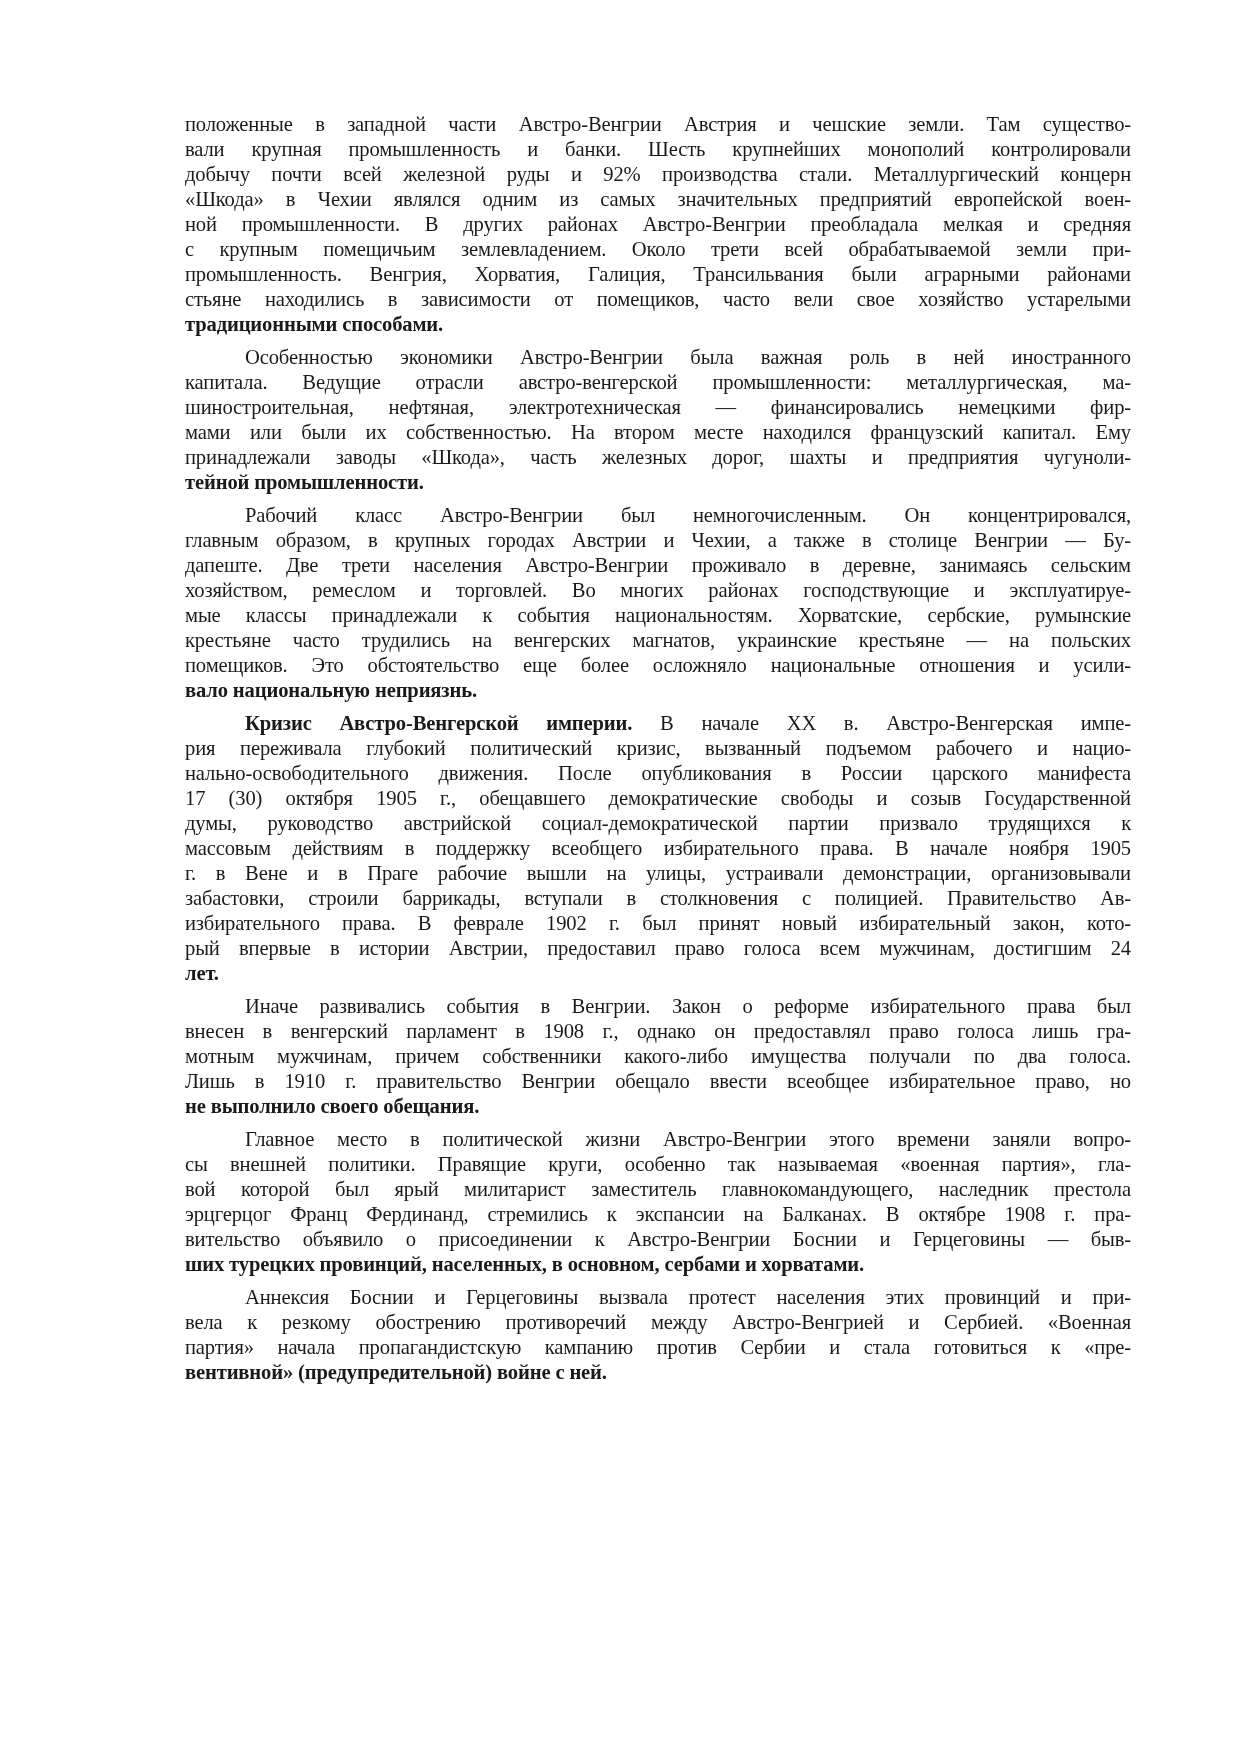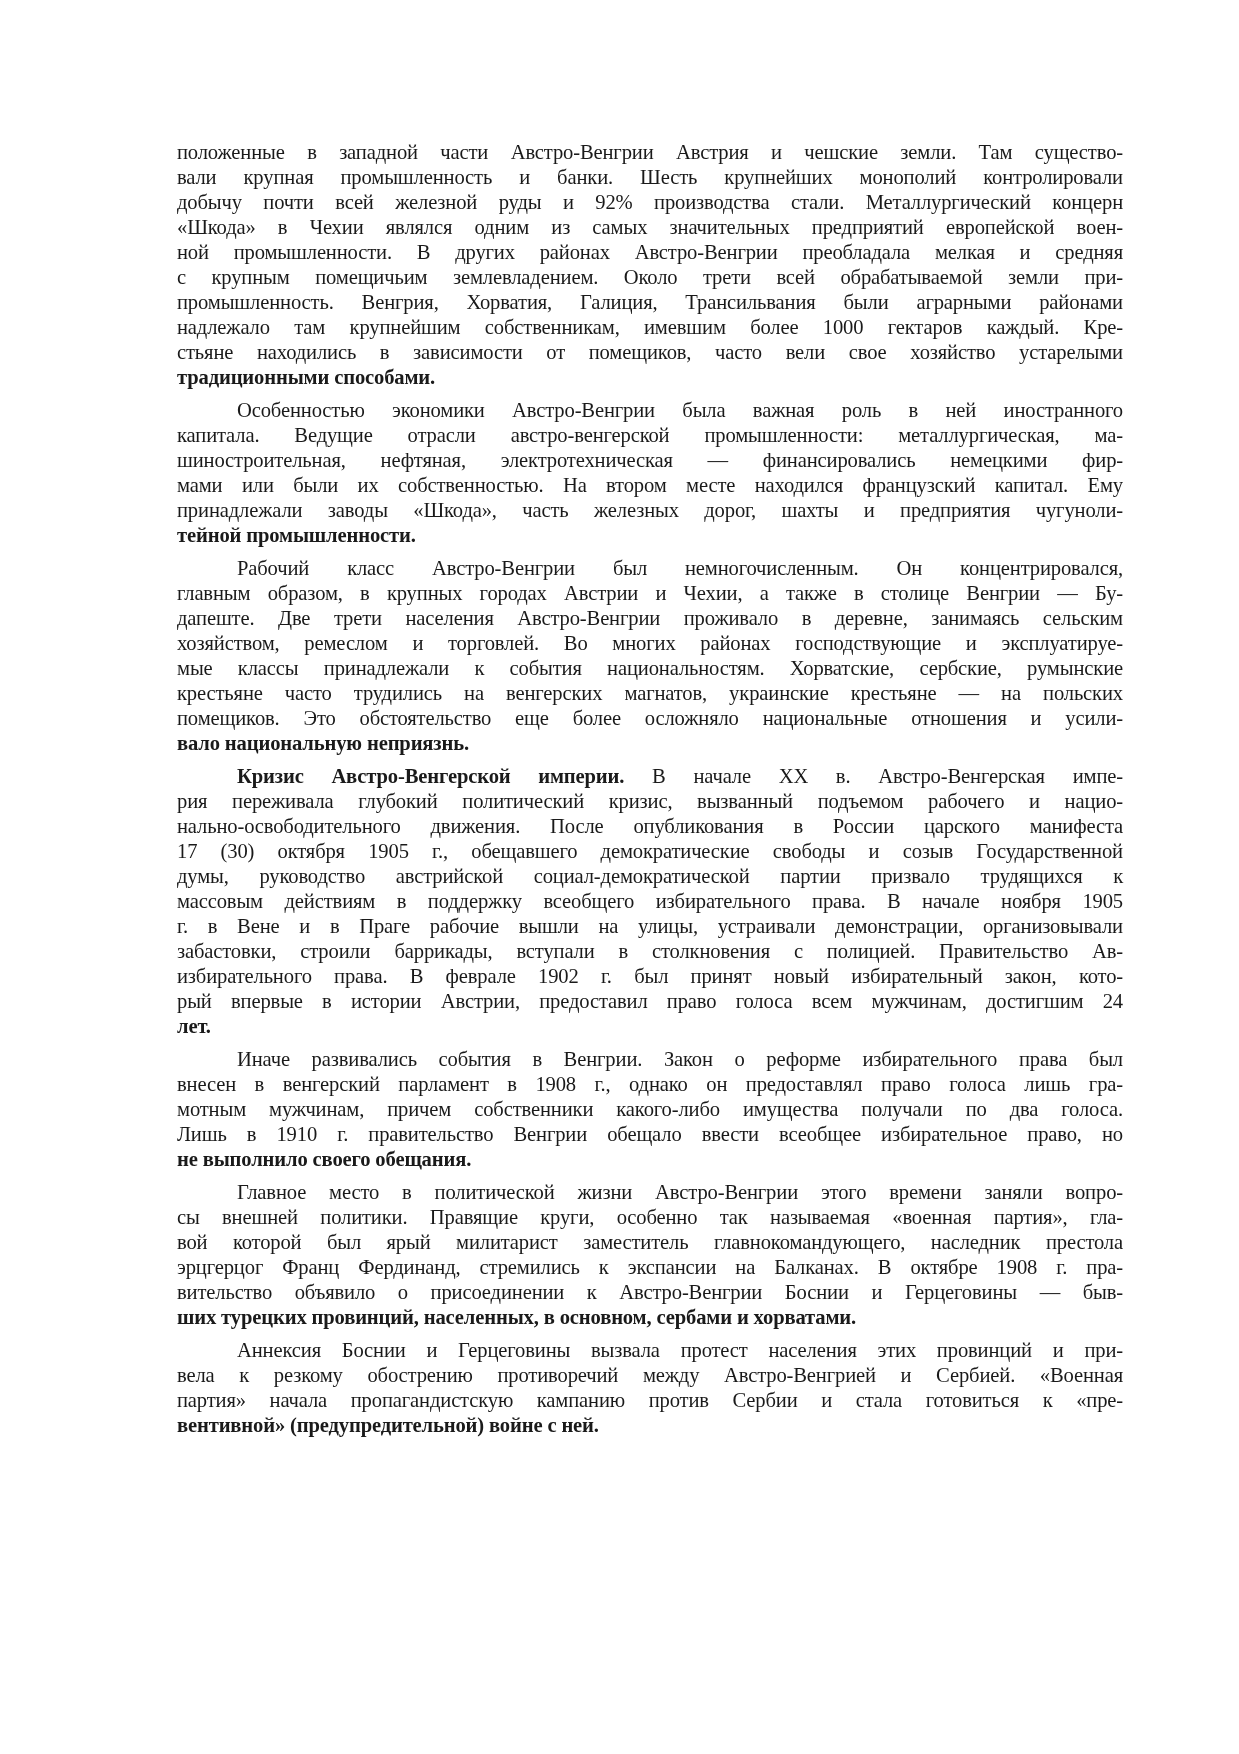--- a/index.html
+++ b/index.html
@@ -10,24 +10,23 @@
     body {
       width: 1239px;
       height: 1754px;
       position: relative;
       overflow: hidden;
       font-family: "Liberation Serif", "DejaVu Serif", serif;
       color: #1a1a1a;
     }
     .page {
       position: absolute;
-      left: 177px;
+      left: 185px;
       top: 112px;
       width: 946px;
-      margin-top: 28px;
     }
     .para {
       margin: 0 0 8px 0;
     }
     .line {
       display: block;
       font-size: 20.6px;
       line-height: 25px;
       height: 25px;
       white-space: nowrap;
@@ -53,21 +52,20 @@
 <div class="page">
 
   <div class="para">
     <span class="line">положенные в западной части Австро-Венгрии Австрия и чешские земли. Там существо-</span>
     <span class="line">вали крупная промышленность и банки. Шесть крупнейших монополий контролировали</span>
     <span class="line">добычу почти всей железной руды и 92% производства стали. Металлургический концерн</span>
     <span class="line">«Шкода» в Чехии являлся одним из самых значительных предприятий европейской воен-</span>
     <span class="line">ной промышленности. В других районах Австро-Венгрии преобладала мелкая и средняя</span>
     <span class="line">с крупным помещичьим землевладением. Около трети всей обрабатываемой земли при-</span>
     <span class="line">промышленность. Венгрия, Хорватия, Галиция, Трансильвания были аграрными районами</span>
-    <span class="line">надлежало там крупнейшим собственникам, имевшим более 1000 гектаров каждый. Кре-</span>
     <span class="line">стьяне находились в зависимости от помещиков, часто вели свое хозяйство устарелыми</span>
     <span class="line last">традиционными способами.</span>
   </div>
 
   <div class="para">
     <span class="line indent">Особенностью экономики Австро-Венгрии была важная роль в ней иностранного</span>
     <span class="line">капитала. Ведущие отрасли австро-венгерской промышленности: металлургическая, ма-</span>
     <span class="line">шиностроительная, нефтяная, электротехническая — финансировались немецкими фир-</span>
     <span class="line">мами или были их собственностью. На втором месте находился французский капитал. Ему</span>
     <span class="line">принадлежали заводы «Шкода», часть железных дорог, шахты и предприятия чугуноли-</span>

